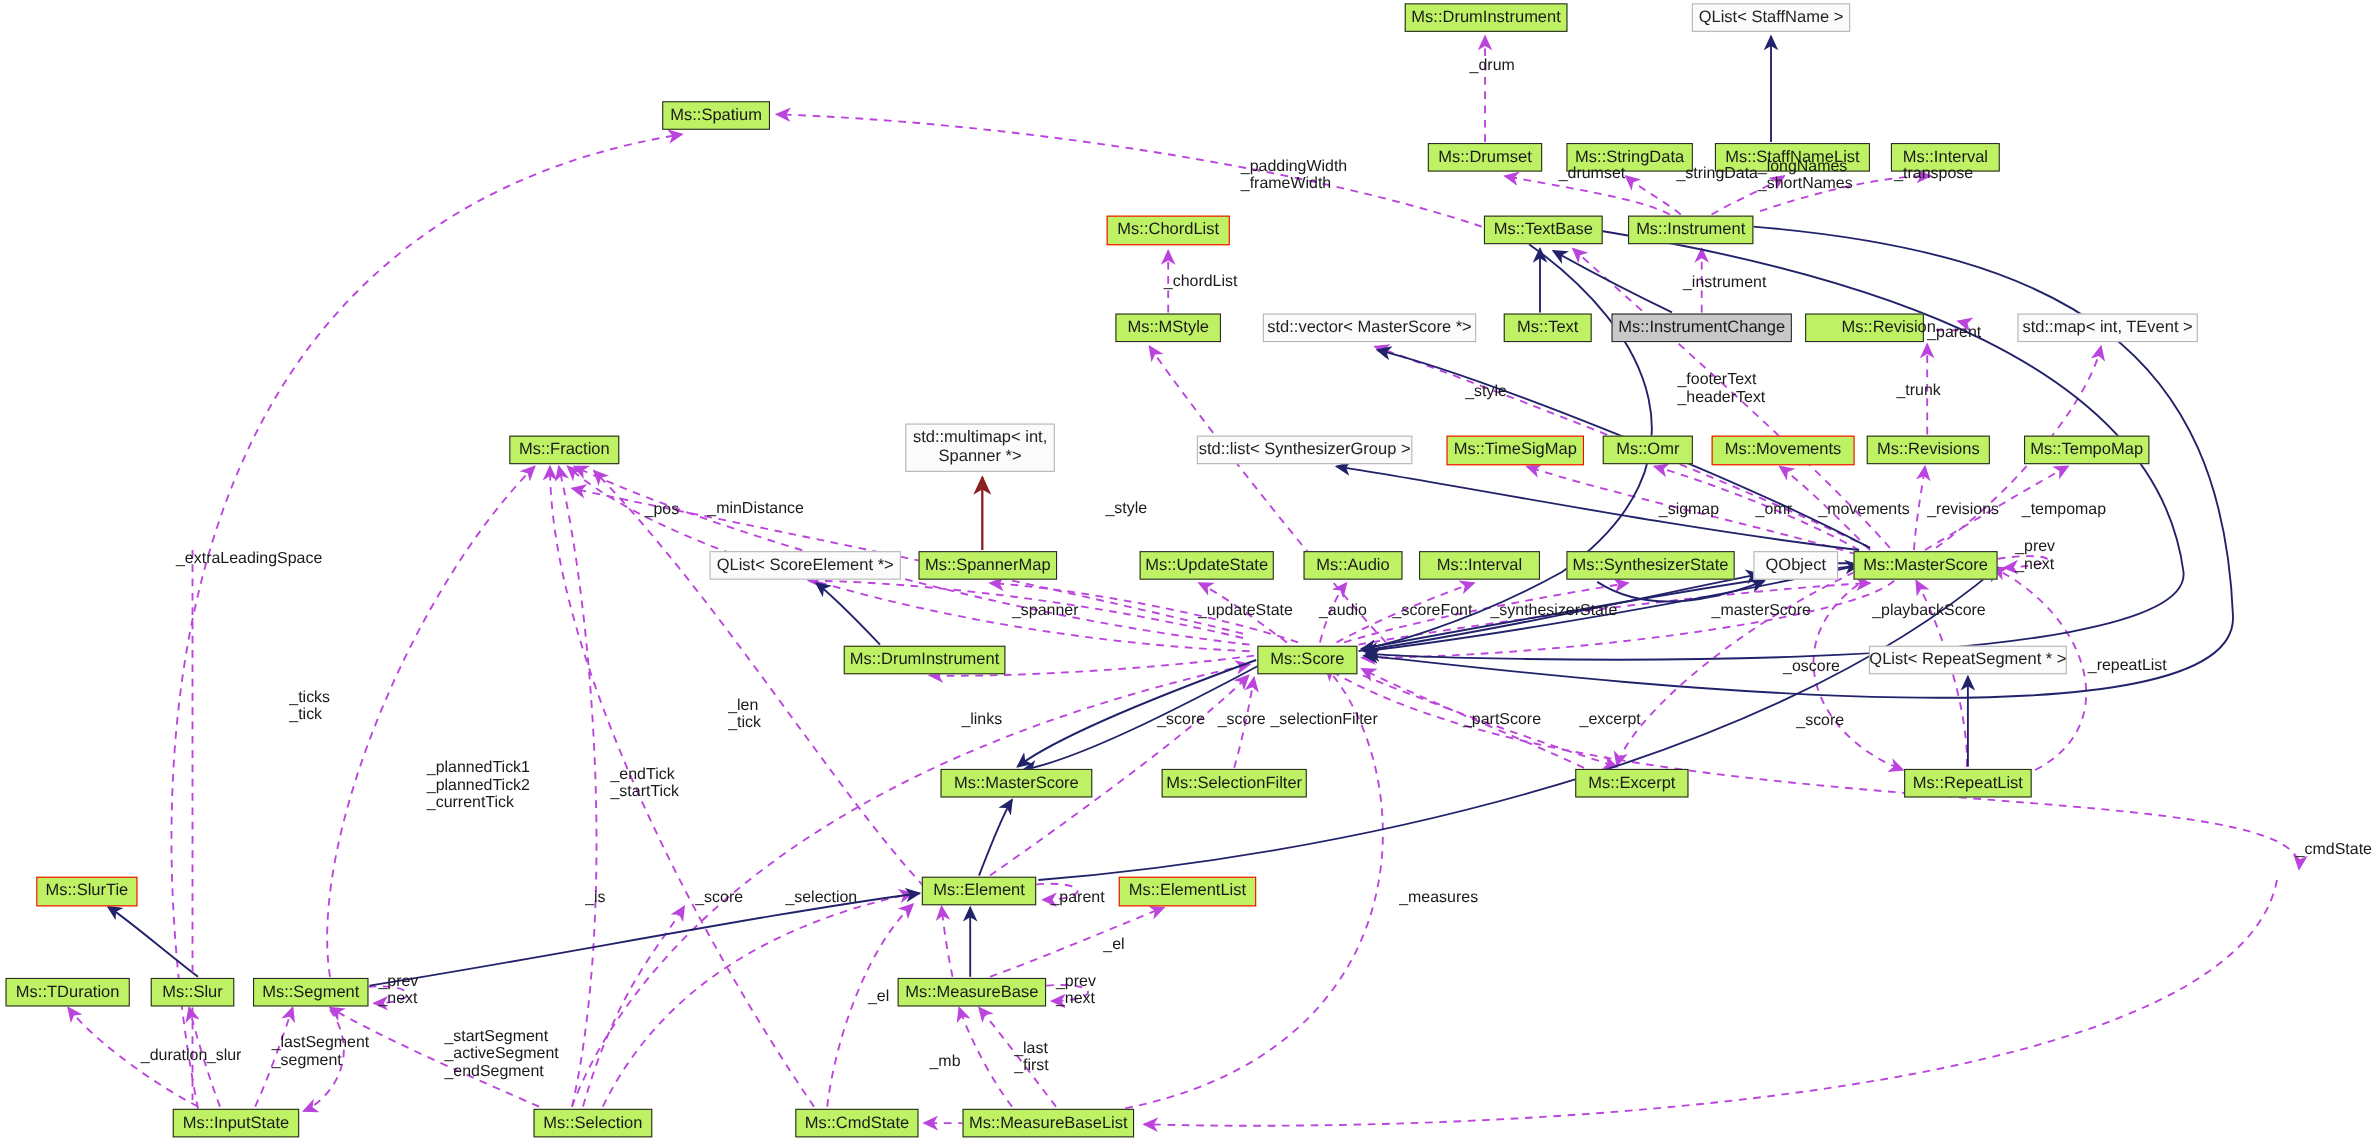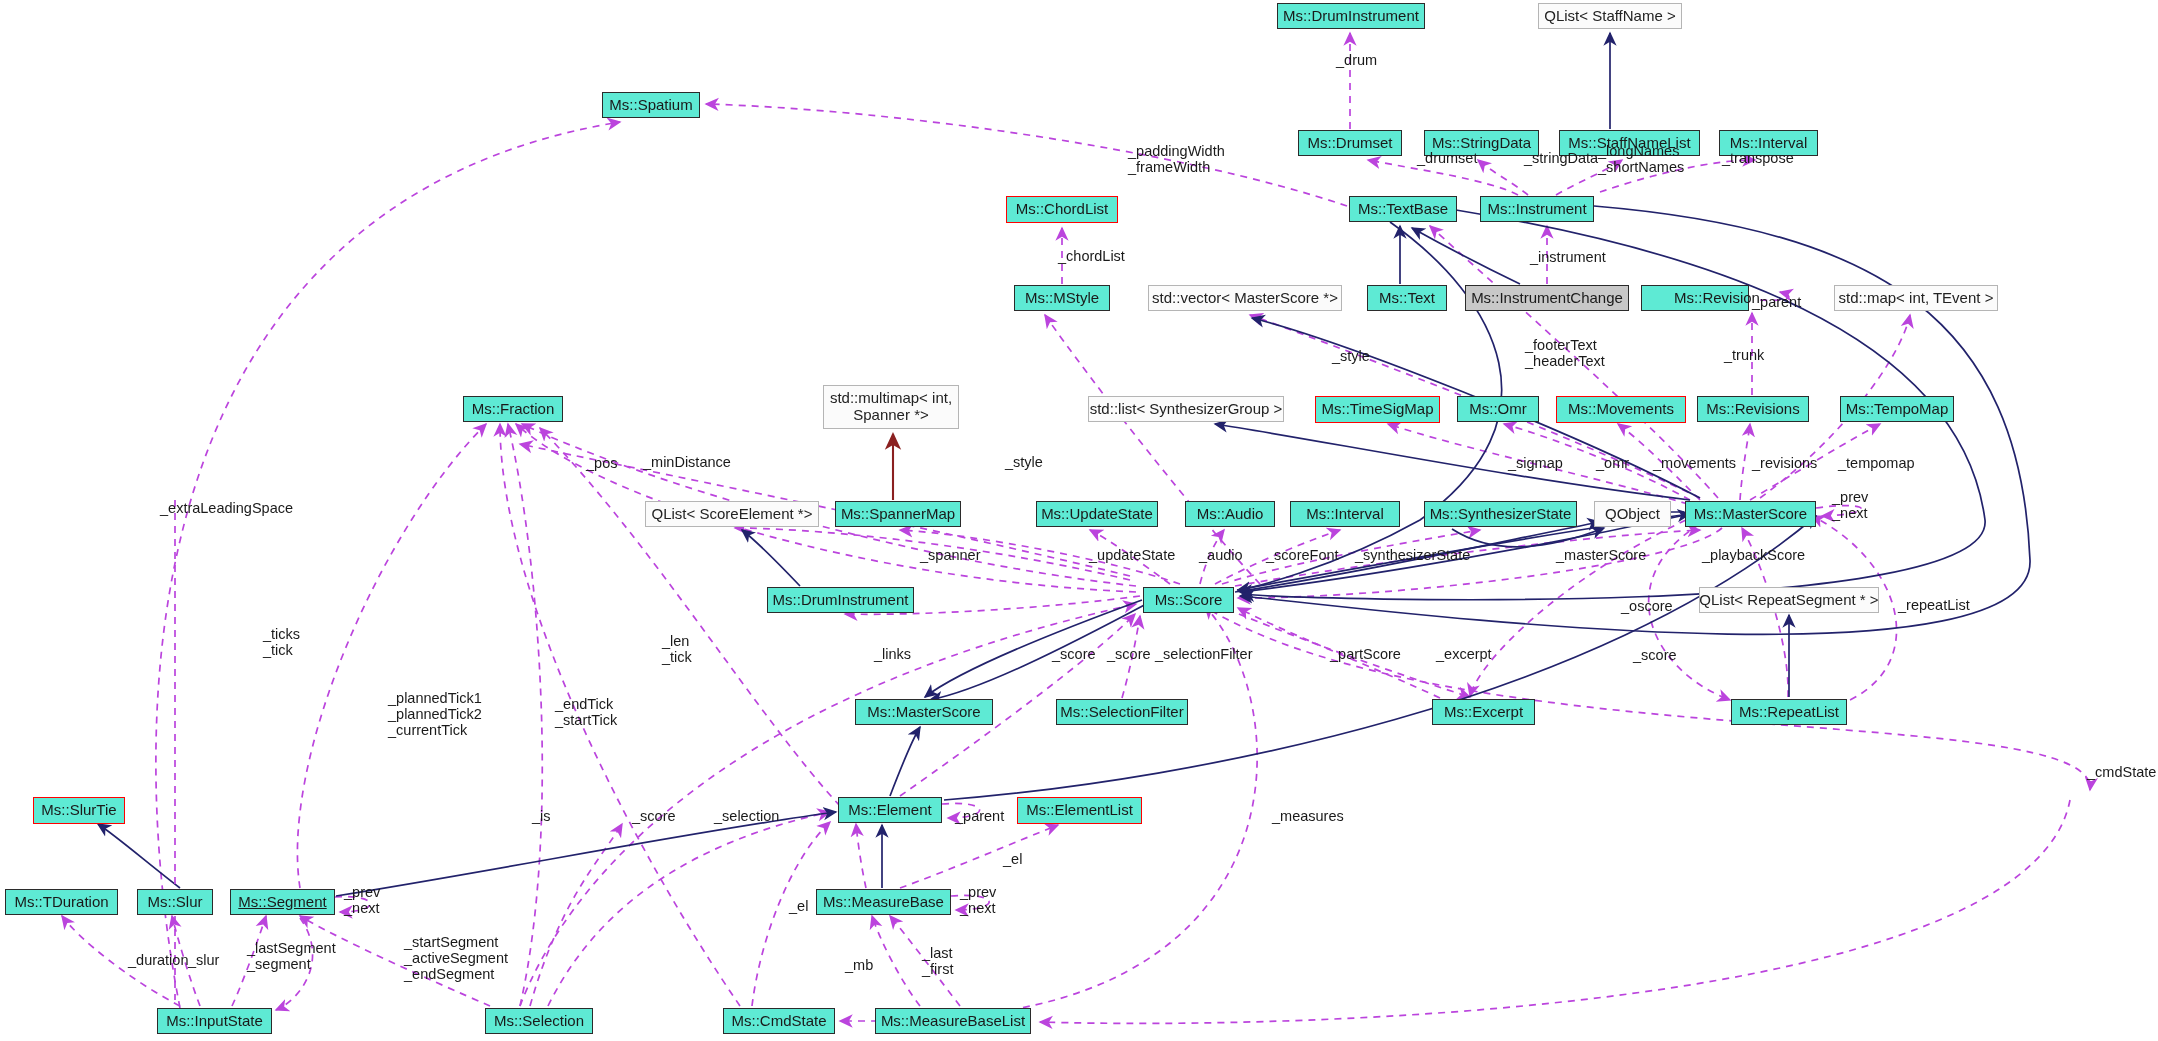--- a/index.html
+++ b/index.html
@@ -3,21 +3,21 @@
 <meta charset="utf-8">
 <style>
   html,body{margin:0;padding:0;background:#ffffff;}
   body{font-family:"Liberation Sans","DejaVu Sans",sans-serif;}
   #canvas{position:relative;width:2158px;height:1041px;background:#fff;overflow:hidden;}
   #edges{position:absolute;left:0;top:0;width:2158px;height:1041px;}
   .node{
     position:absolute;
     box-sizing:border-box;
     border:1.5px solid #2b2b2b;
-    background:#5eead4;
+    background:#bef264;
     color:#1a1a1a;
     font-size:15px;
     line-height:1.12;
     display:flex;
     align-items:center;
     justify-content:center;
     text-align:center;
     white-space:pre;
     padding:0 4px;
     z-index:5;
@@ -275,21 +275,21 @@
       <div class="node ext" style="left: 1699px; top: 587px; width: 180px; height: 26px;">QList&lt; RepeatSegment * &gt;</div>
       <div class="node" style="left: 855px; top: 699px; width: 138px; height: 26px;">Ms::MasterScore</div>
       <div class="node" style="left: 1056px; top: 699px; width: 132px; height: 26px;">Ms::SelectionFilter</div>
       <div class="node" style="left: 1432px; top: 699px; width: 103px; height: 26px;">Ms::Excerpt</div>
       <div class="node" style="left: 1731px; top: 699px; width: 116px; height: 26px;">Ms::RepeatList</div>
       <div class="node hi" style="left: 33px; top: 797px; width: 92px; height: 27px;">Ms::SlurTie</div>
       <div class="node" style="left: 838px; top: 797px; width: 104px; height: 26px;">Ms::Element</div>
       <div class="node hi" style="left: 1017px; top: 797px; width: 125px; height: 27px;">Ms::ElementList</div>
       <div class="node" style="left: 5px; top: 889px; width: 113px; height: 26px;">Ms::TDuration</div>
       <div class="node" style="left: 137px; top: 889px; width: 76px; height: 26px;">Ms::Slur</div>
-      <div class="node" style="left: 230px; top: 889px; width: 105px; height: 26px; text-decoration: underline;">Ms::Segment</div>
+      <div class="node" style="left: 230px; top: 889px; width: 105px; height: 26px;">Ms::Segment</div>
       <div class="node" style="left: 816px; top: 889px; width: 135px; height: 26px;">Ms::MeasureBase</div>
       <div class="node" style="left: 157px; top: 1008px; width: 115px; height: 26px;">Ms::InputState</div>
       <div class="node" style="left: 485px; top: 1008px; width: 108px; height: 26px;">Ms::Selection</div>
       <div class="node" style="left: 723px; top: 1008px; width: 112px; height: 26px;">Ms::CmdState</div>
       <div class="node" style="left: 875px; top: 1008px; width: 156px; height: 26px;">Ms::MeasureBaseList</div>
     </div>
 
   <div id="labels-layer">
       <div class="elabel" style="left: 1336px; top: 52px;">_drum</div>
       <div class="elabel" style="left: 1128px; top: 143px;">_paddingWidth

